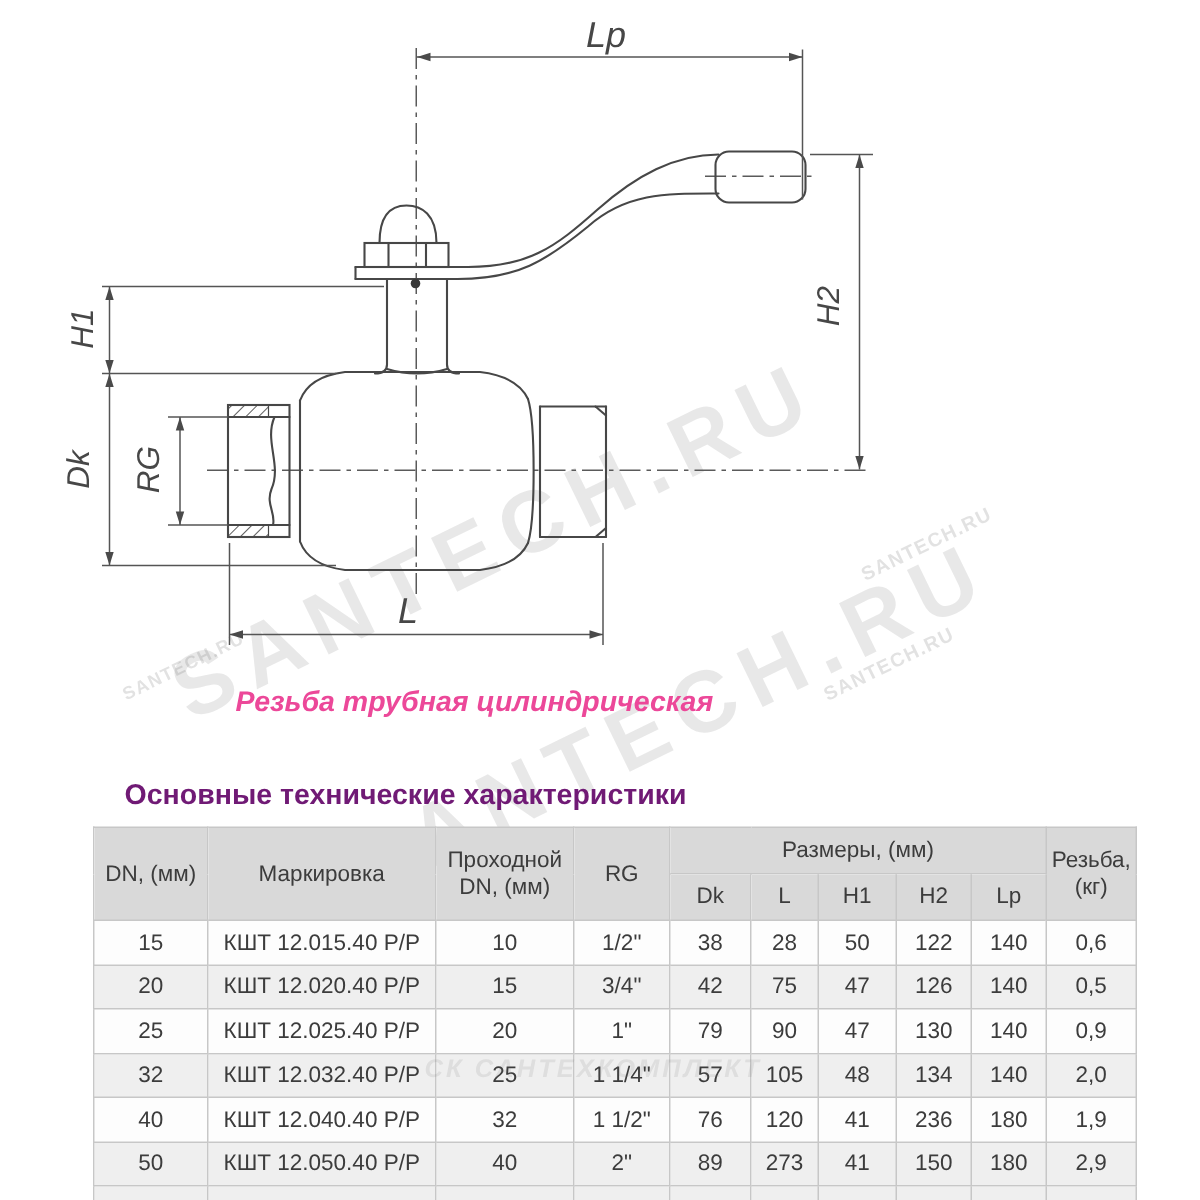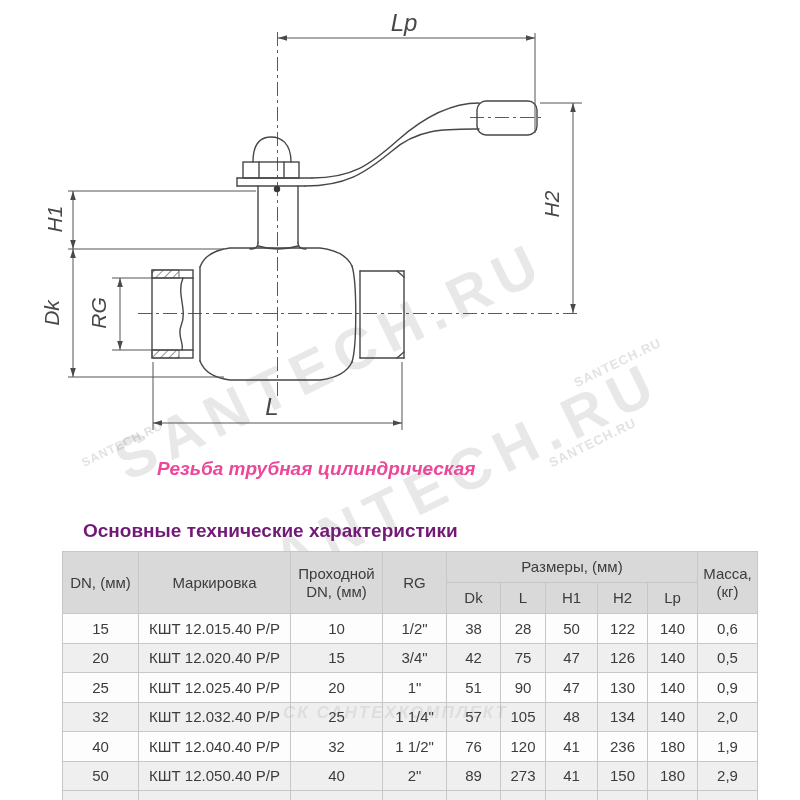--- a/index.html
+++ b/index.html
@@ -178,21 +178,21 @@
     <col style="width:50px">
       <col style="width:60px">
   </colgroup>
   <thead>
     <tr>
       <th rowspan="2">DN, (мм)</th>
       <th rowspan="2">Маркировка</th>
       <th rowspan="2">Проходной DN, (мм)</th>
       <th rowspan="2">RG</th>
       <th colspan="5">Размеры, (мм)</th>
-      <th rowspan="2">Масса, (кг)</th>
+      <th rowspan="2">Резьба, (кг)</th>
     </tr>
     <tr>
       <th>Dk</th>
       <th>L</th>
       <th>H1</th>
       <th>H2</th>
       <th>Lp</th>
     </tr>
   </thead>
   <tbody>
@@ -218,21 +218,21 @@
       <td>47</td>
       <td>126</td>
       <td>140</td>
       <td>0,5</td>
     </tr>
     <tr>
       <td>25</td>
       <td>КШТ 12.025.40 Р/Р</td>
       <td>20</td>
       <td>1"</td>
-      <td>51</td>
+      <td>79</td>
       <td>90</td>
       <td>47</td>
       <td>130</td>
       <td>140</td>
       <td>0,9</td>
     </tr>
     <tr>
       <td>32</td>
       <td>КШТ 12.032.40 Р/Р</td>
       <td>25</td>

